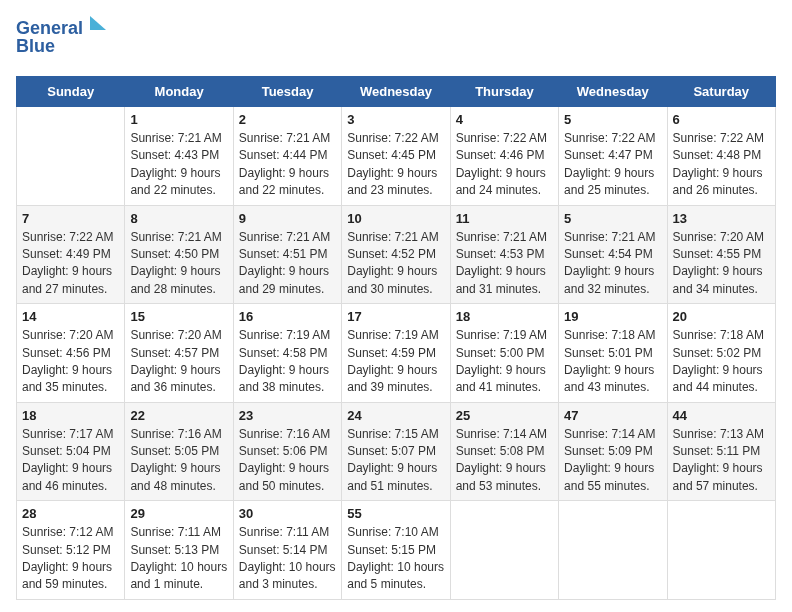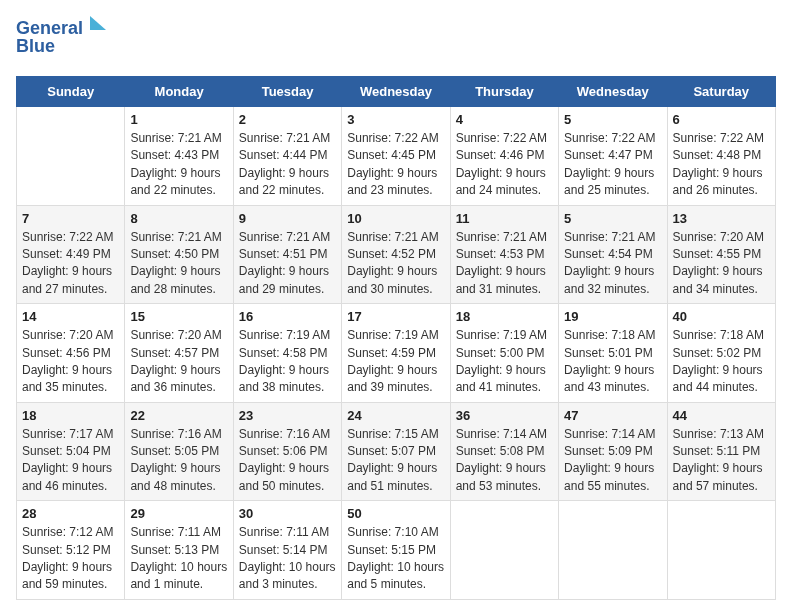--- a/index.html
+++ b/index.html
@@ -183,21 +183,21 @@
         </td>
         <td>
           <div class="day-number">18</div>
           <div class="day-info">Sunrise: 7:19 AM<br>Sunset: 5:00 PM<br>Daylight: 9 hours<br>and 41 minutes.</div>
         </td>
         <td>
           <div class="day-number">19</div>
           <div class="day-info">Sunrise: 7:18 AM<br>Sunset: 5:01 PM<br>Daylight: 9 hours<br>and 43 minutes.</div>
         </td>
         <td>
-          <div class="day-number">40</div>
+          <div class="day-number">20</div>
           <div class="day-info">Sunrise: 7:18 AM<br>Sunset: 5:02 PM<br>Daylight: 9 hours<br>and 44 minutes.</div>
         </td>
       </tr>
       <tr>
         <td>
           <div class="day-number">18</div>
           <div class="day-info">Sunrise: 7:17 AM<br>Sunset: 5:04 PM<br>Daylight: 9 hours<br>and 46 minutes.</div>
         </td>
         <td>
           <div class="day-number">22</div>
@@ -205,21 +205,21 @@
         </td>
         <td>
           <div class="day-number">23</div>
           <div class="day-info">Sunrise: 7:16 AM<br>Sunset: 5:06 PM<br>Daylight: 9 hours<br>and 50 minutes.</div>
         </td>
         <td>
           <div class="day-number">24</div>
           <div class="day-info">Sunrise: 7:15 AM<br>Sunset: 5:07 PM<br>Daylight: 9 hours<br>and 51 minutes.</div>
         </td>
         <td>
-          <div class="day-number">36</div>
+          <div class="day-number">25</div>
           <div class="day-info">Sunrise: 7:14 AM<br>Sunset: 5:08 PM<br>Daylight: 9 hours<br>and 53 minutes.</div>
         </td>
         <td>
           <div class="day-number">47</div>
           <div class="day-info">Sunrise: 7:14 AM<br>Sunset: 5:09 PM<br>Daylight: 9 hours<br>and 55 minutes.</div>
         </td>
         <td>
           <div class="day-number">44</div>
           <div class="day-info">Sunrise: 7:13 AM<br>Sunset: 5:11 PM<br>Daylight: 9 hours<br>and 57 minutes.</div>
         </td>
@@ -231,21 +231,21 @@
         </td>
         <td>
           <div class="day-number">29</div>
           <div class="day-info">Sunrise: 7:11 AM<br>Sunset: 5:13 PM<br>Daylight: 10 hours<br>and 1 minute.</div>
         </td>
         <td>
           <div class="day-number">30</div>
           <div class="day-info">Sunrise: 7:11 AM<br>Sunset: 5:14 PM<br>Daylight: 10 hours<br>and 3 minutes.</div>
         </td>
         <td>
-          <div class="day-number">50</div>
+          <div class="day-number">55</div>
           <div class="day-info">Sunrise: 7:10 AM<br>Sunset: 5:15 PM<br>Daylight: 10 hours<br>and 5 minutes.</div>
         </td>
         <td></td>
         <td></td>
         <td></td>
       </tr>
     </tbody>
 </table>
 
 </body></html>

